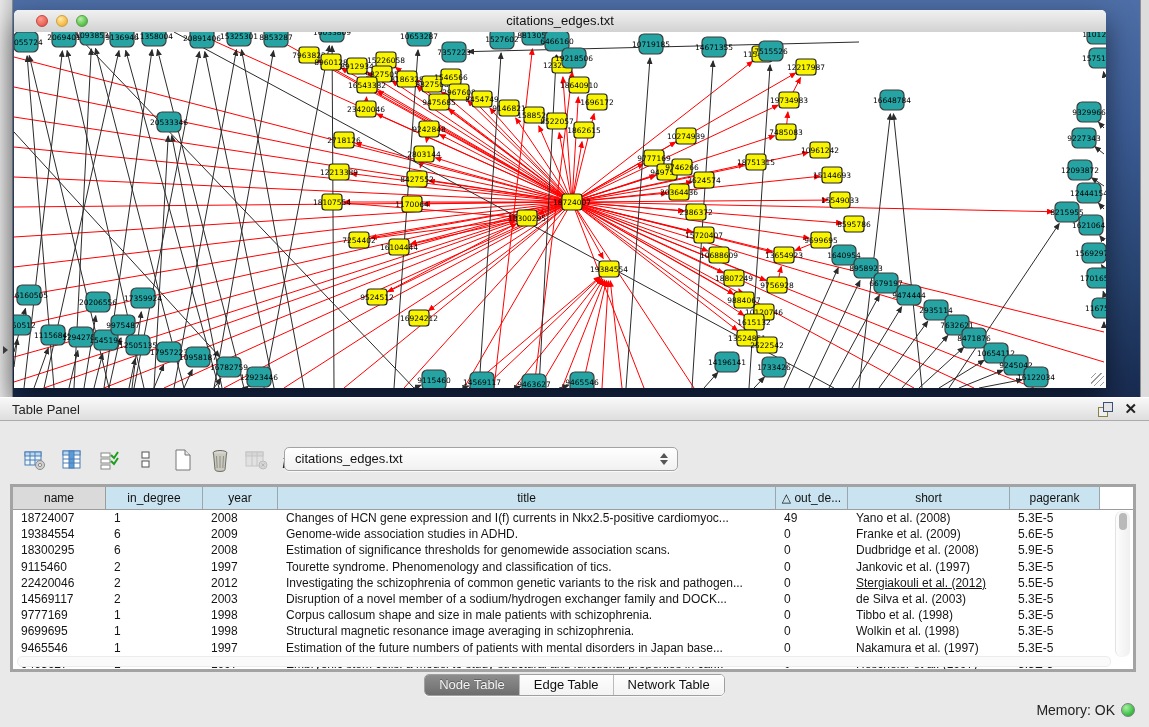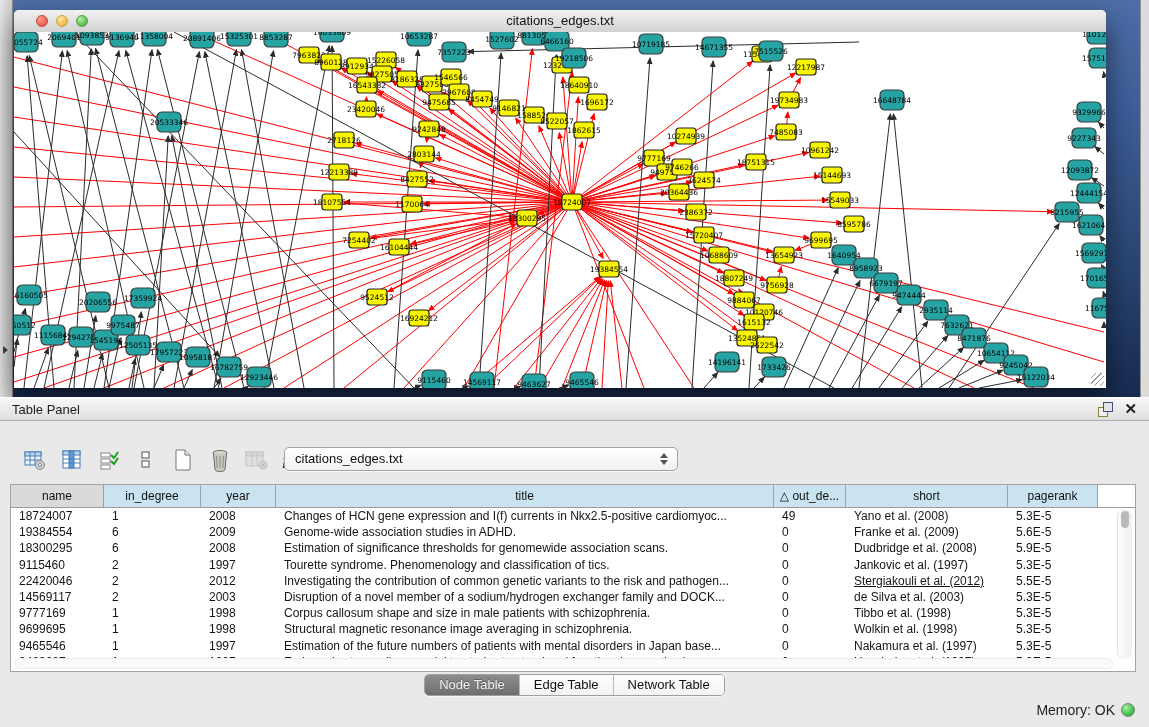--- a/index.html
+++ b/index.html
@@ -41,21 +41,21 @@
   .fx{font-size:15px;font-style:italic;font-weight:bold;color:#111;font-family:"Liberation Serif",serif;}
   .combo{position:absolute;left:284px;top:50px;width:394px;height:24px;border:1px solid #a3a3a3;border-radius:5px;
     background:linear-gradient(#ffffff,#f1f1f1);box-shadow:0 1px 1px rgba(255,255,255,.8), inset 0 1px 0 #fff;box-sizing:border-box;}
   .combo .combo-text{position:absolute;left:10px;top:0;font-size:13px;line-height:22px;color:#111;}
   .combo .updown{position:absolute;right:8px;top:4px;width:9px;height:14px;}
   .combo .updown i{position:absolute;left:0;width:0;height:0;border-left:4.5px solid transparent;border-right:4.5px solid transparent;}
   .combo .updown i.up{top:1px;border-bottom:5px solid #555;}
   .combo .updown i.dn{bottom:1px;border-top:5px solid #555;}
   
   .tablewrap{position:absolute;left:10px;top:87px;width:1126px;height:188px;background:#fff;
-    border:1px solid #a3a3a3;box-sizing:border-box;overflow:hidden;}
+    border:3px solid #a3a3a3;box-sizing:border-box;overflow:hidden;}
   .thead{display:flex;height:23px;border-bottom:1px solid #9c9c9c;box-sizing:border-box;}
   .th{box-sizing:border-box;border-right:1px solid #9aa7ad;background:#c9e3f1;
     font-size:12px;line-height:22px;text-align:center;color:#111;overflow:hidden;white-space:nowrap;}
   .th.first{background:#dadada;border-right:1px solid #9c9c9c;}
   .trow{display:flex;height:16.2px;align-items:center;}
   .td{box-sizing:border-box;font-size:12px;color:#151515;white-space:nowrap;overflow:hidden;padding-left:8px;}
   .vscroll{position:absolute;top:24px;bottom:12px;right:3px;width:14px;
     background:linear-gradient(90deg,#fdfdfd,#efefef);border-left:1px solid #e2e2e2;border-radius:7px;}
   .vscroll .thumb{position:absolute;top:2px;left:3px;width:8px;height:17px;background:#b9b9b9;border-radius:4px;}
   .hscroll{position:absolute;left:4px;right:22px;bottom:2px;height:9px;background:#fafafa;border:1px solid #ececec;border-radius:5px;}
@@ -669,21 +669,21 @@
             <div class="td" style="width: 75px;">1997</div>
             <div class="td" style="width: 498px;">Tourette syndrome. Phenomenology and classification of tics.</div>
             <div class="td" style="width: 72px;">0</div>
             <div class="td" style="width: 162px;">Jankovic et al. (1997)</div>
             <div class="td" style="width: 90px;">5.3E-5</div>
           </div>
           <div class="trow">
             <div class="td" style="width: 93px;">22420046</div>
             <div class="td" style="width: 97px;">2</div>
             <div class="td" style="width: 75px;">2012</div>
-            <div class="td" style="width: 498px;">Investigating the contribution of common genetic variants to the risk and pathogen...</div>
+            <div class="td" style="width: 498px;">Investigating the schizophrenia of common genetic variants to the risk and pathogen...</div>
             <div class="td" style="width: 72px;">0</div>
             <div class="td" style="width: 162px; text-decoration: underline;">Stergiakouli et al. (2012)</div>
             <div class="td" style="width: 90px;">5.5E-5</div>
           </div>
           <div class="trow">
             <div class="td" style="width: 93px;">14569117</div>
             <div class="td" style="width: 97px;">2</div>
             <div class="td" style="width: 75px;">2003</div>
             <div class="td" style="width: 498px;">Disruption of a novel member of a sodium/hydrogen exchanger family and DOCK...</div>
             <div class="td" style="width: 72px;">0</div>

